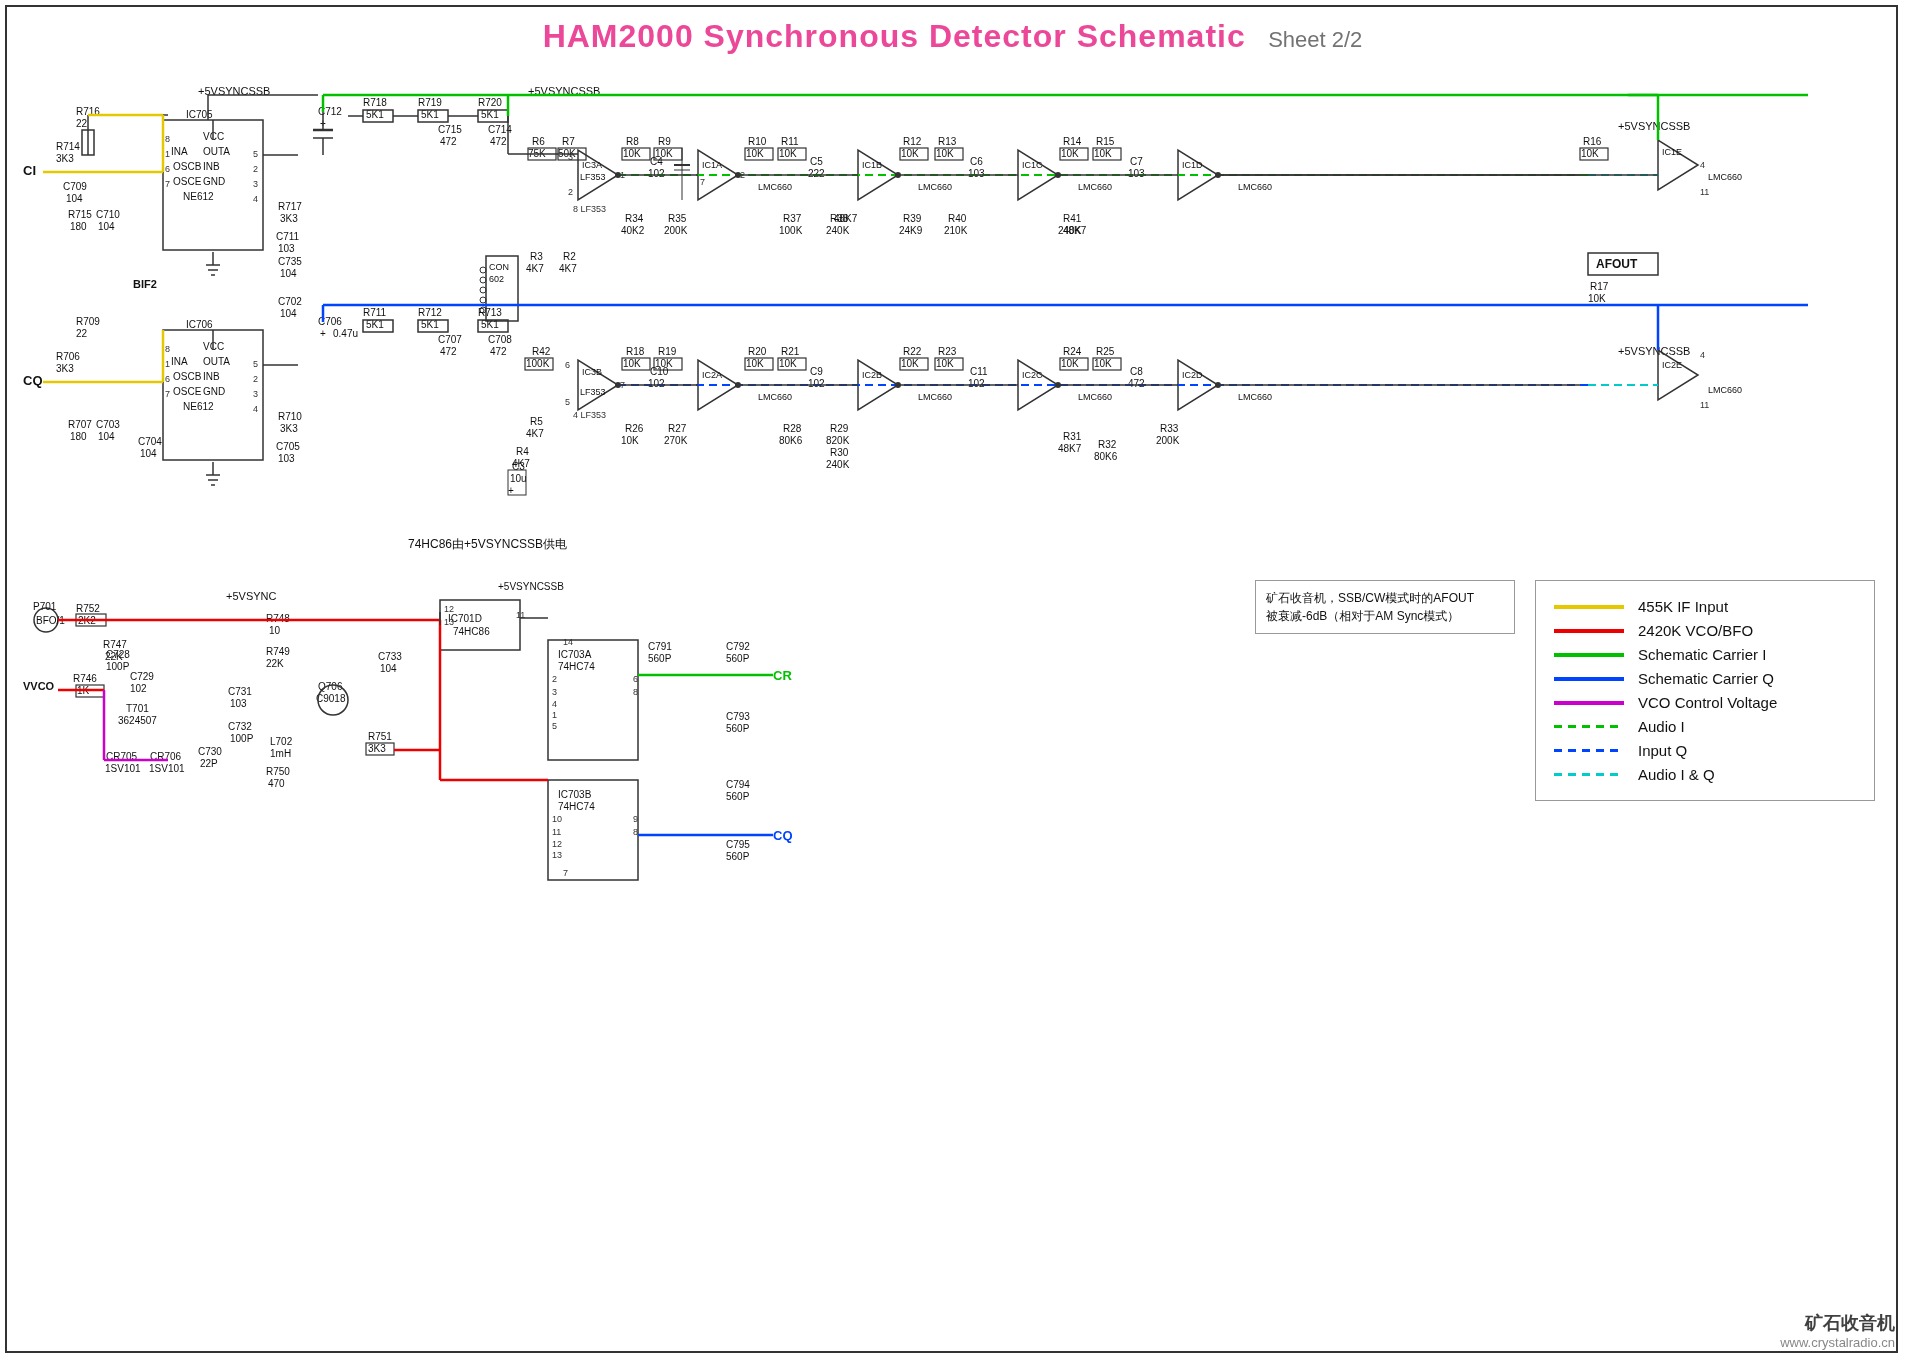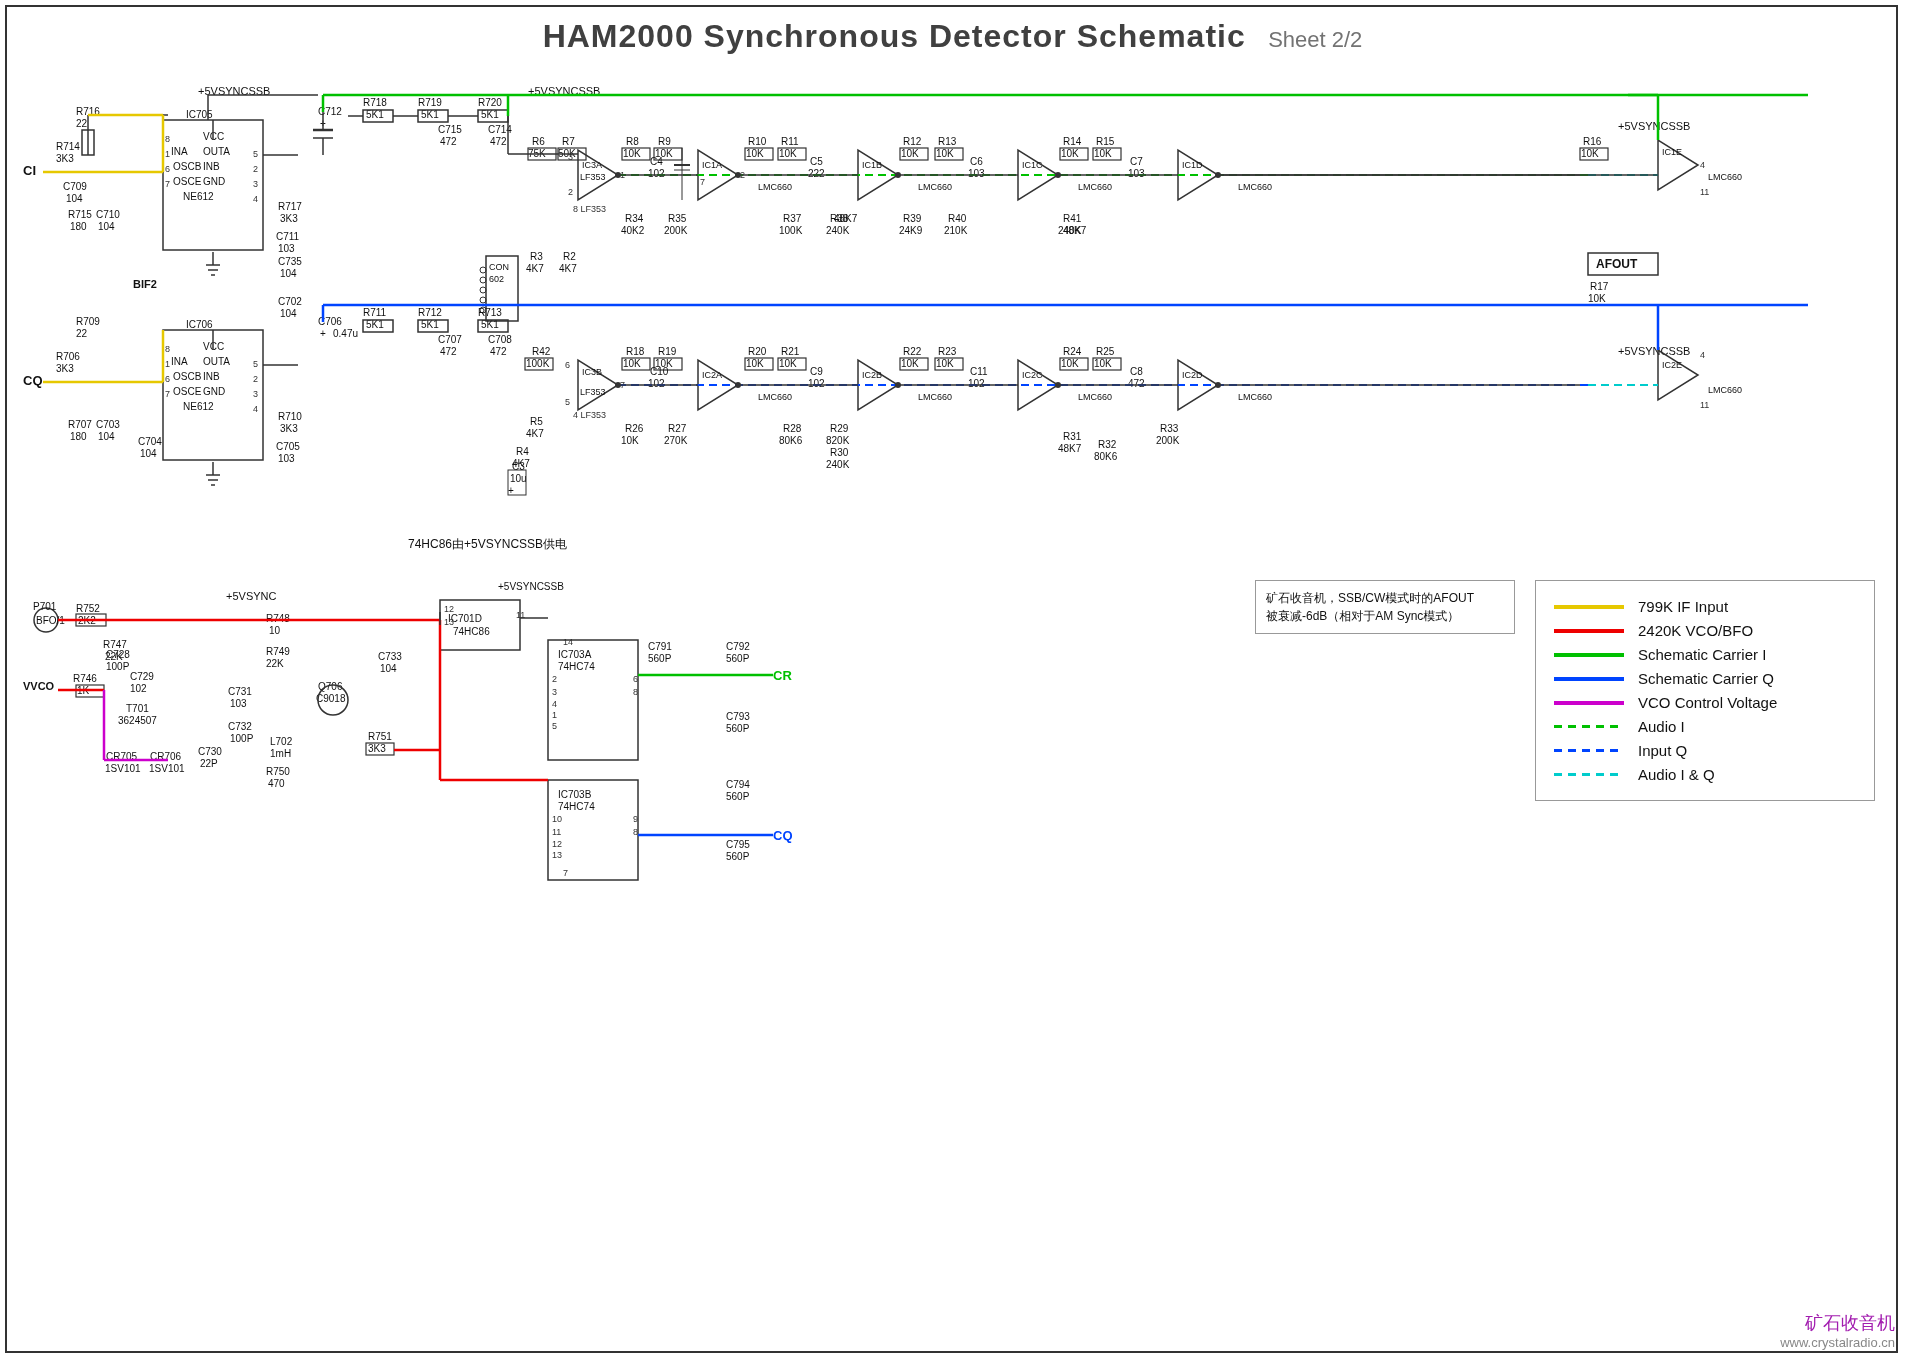--- a/index.html
+++ b/index.html
@@ -18,21 +18,21 @@
       background: #fff;
     }
     #title-area {
       text-align: center;
       padding-top: 18px;
       margin-bottom: 5px;
     }
     #title-main {
       font-size: 32px;
       font-weight: bold;
-      color: #404040;
+      color: #ec4899;
       letter-spacing: 1px;
     }
     #title-sheet {
       font-size: 22px;
       color: #737373;
       margin-left: 18px;
     }
     
     #legend {
       position: absolute;
@@ -96,22 +96,22 @@
     #watermark {
       position: absolute;
       bottom: 10px;
       right: 10px;
       font-size: 13px;
       color: #888;
       text-align: right;
     }
     #watermark .brand {
       font-size: 18px;
-      font-weight: normal;
-      color: #a21caf;
+      font-weight: bold;
+      color: #404040;
     }
 
     
     #svg-container {
       position: absolute;
       top: 0;
       left: 8px;
       width: 1671px;
       height: 1300px;
     }
@@ -767,21 +767,21 @@
 
       <line x1="205" y1="120" x2="205" y2="140" stroke="#333" stroke-width="1.5"></line>
       <line x1="205" y1="330" x2="205" y2="350" stroke="#333" stroke-width="1.5"></line>
 
     </svg>
   </div>
 
   <div id="legend">
     <div class="legend-item">
       <div class="legend-line line-yellow"></div>
-      <span class="legend-label">799K IF Input</span>
+      <span class="legend-label">455K IF Input</span>
     </div>
     <div class="legend-item">
       <div class="legend-line line-red"></div>
       <span class="legend-label">2420K VCO/BFO</span>
     </div>
     <div class="legend-item">
       <div class="legend-line line-green"></div>
       <span class="legend-label">Schematic Carrier I</span>
     </div>
     <div class="legend-item">

